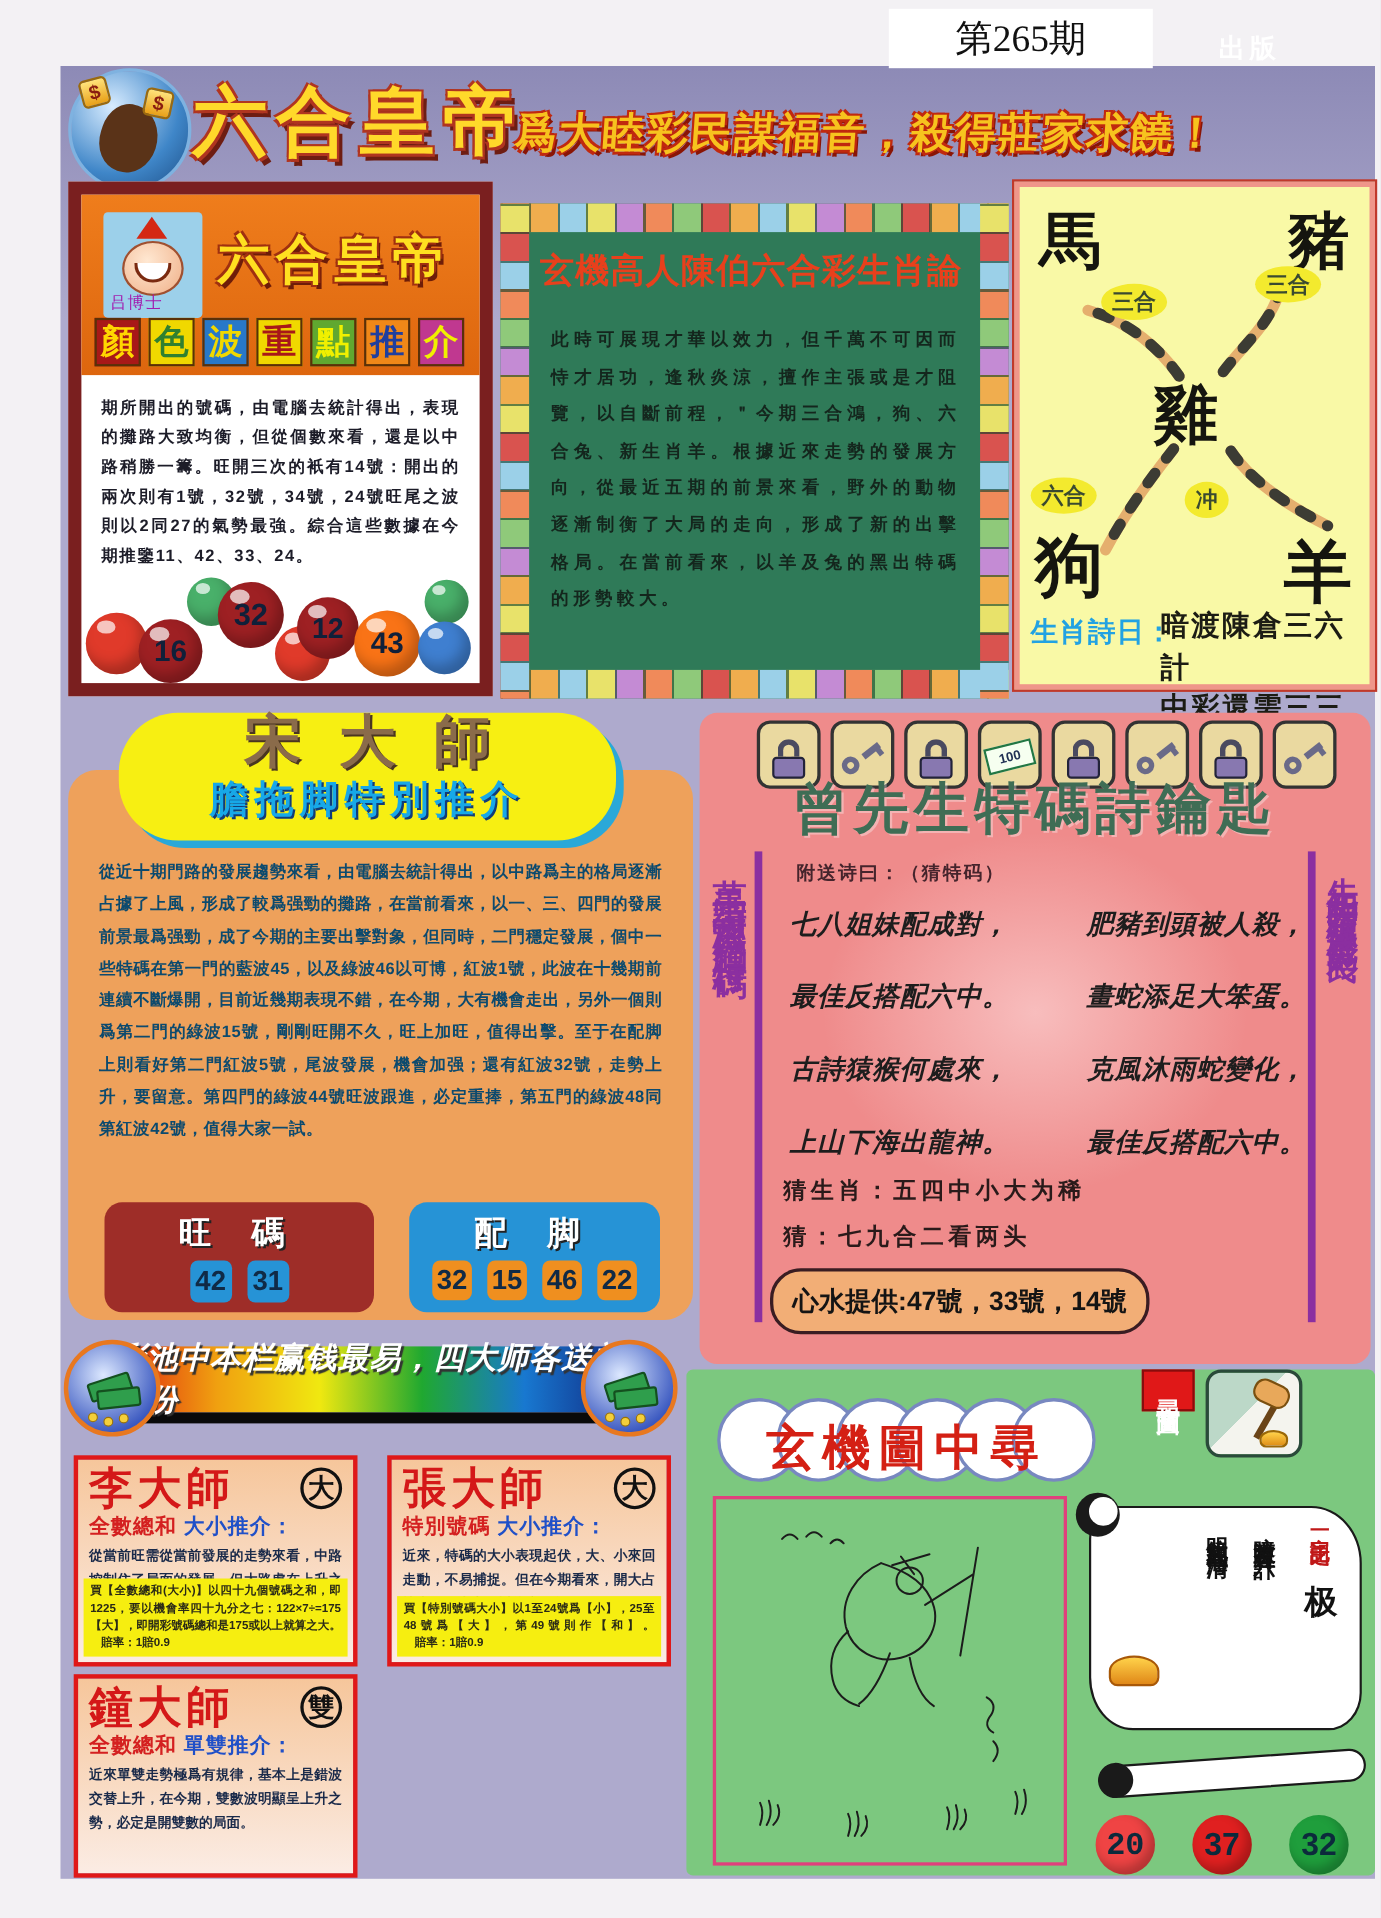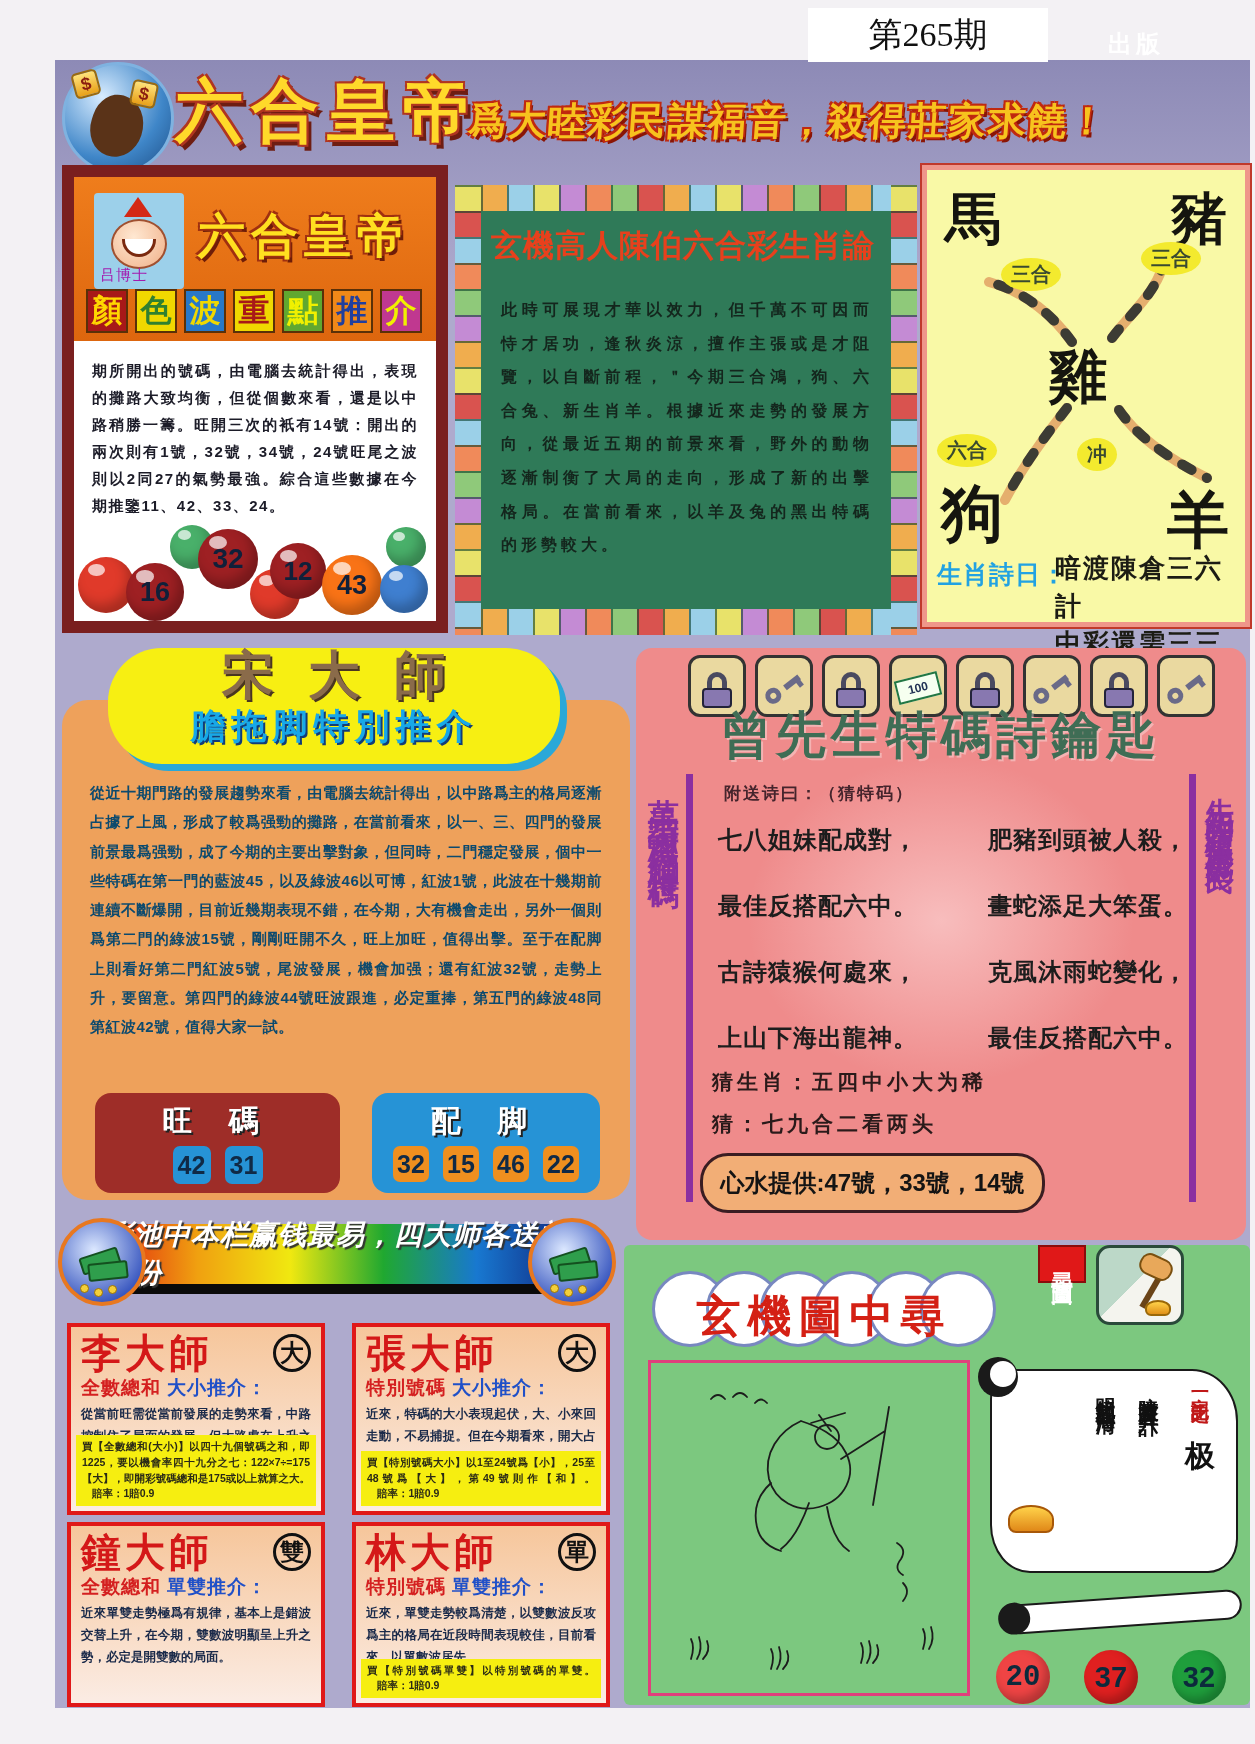--- a/index.html
+++ b/index.html
@@ -120,21 +120,21 @@
     font-size:12px; font-weight:900; color:#235; }
   .zeng-title { position:absolute; left:0; top:34px; width:100%; text-align:center; font-size:50px;
     font-weight:900; color:#3f6d55; letter-spacing:5px; text-shadow:2px 2px 0 rgba(255,255,255,.35);margin-top:20px; }
   .zeng-vert { position:absolute; writing-mode:vertical-rl; font-weight:900; color:#8b2fa0; }
   .zv-left  { left:6px;  top:126px; font-size:31px; letter-spacing:8px; }
   .zv-right { right:6px; top:126px; font-size:29px; letter-spacing:7px; }
   .zv-bar { position:absolute; top:126px; width:7px; height:428px; background:#8b2fa0; }
   .zvb-left { left:50px; } .zvb-right { right:50px; }
   .zeng-intro { position:absolute; left:76px; top:134px; font-size:17px; font-weight:800; color:#45242c; letter-spacing:2px;margin-left:12px; }
   .zeng-col { position:absolute; top:176px; width:250px; font-size:24px; font-weight:900; color:#1d1d1d; }
-  .zeng-col div { margin-bottom:34px; letter-spacing:1px; }
+  .zeng-col div { margin-bottom:34px; letter-spacing:1px;font-style:italic; }
   .zc-l { left:82px; } .zc-r { left:352px; }
   .zeng-guess1 { position:absolute; left:76px; top:420px; font-size:21px; font-weight:800; color:#2a1a1a; letter-spacing:4px; font-family:"Liberation Serif",serif; }
   .zeng-guess2 { position:absolute; left:76px; top:462px; font-size:21px; font-weight:800; color:#2a1a1a; letter-spacing:4px; font-family:"Liberation Serif",serif; }
   .zeng-tip { position:absolute; left:64px; top:505px; width:345px; height:60px; background:#f2ae76;
     border:3px solid #3a1d22; border-radius:28px; display:flex; align-items:center; justify-content:center;
     font-size:24px; font-weight:900; color:#141414; }
 
   
   .banner { position:absolute; left:62px; top:1218px; width:550px; height:92px; }
   .banner-bar { position:absolute; left:42px; top:6px; width:466px; height:70px;
@@ -439,29 +439,20 @@
     <div class="master-note"><span>買【特別號碼大小】以1至24號爲【小】，25至48號爲【大】，第49號則作【和】。</span><span class="odds">賠率：1賠0.9</span></div>
   </div>
   <div class="master m3">
     <div class="master-head">
       <span class="master-name">鐘大師</span>
       <span class="master-badge">雙</span>
     </div>
     <div class="master-sub"><span class="sr">全數總和</span><span class="sb">單雙推介：</span></div>
     <div class="master-body">近來單雙走勢極爲有規律，基本上是錯波交替上升，在今期，雙數波明顯呈上升之勢，必定是開雙數的局面。</div>
   </div>
-  <div class="master m4">
-    <div class="master-head">
-      <span class="master-name">林大師</span>
-      <span class="master-badge">單</span>
-    </div>
-    <div class="master-sub"><span class="sr">特別號碼</span><span class="sb">單雙推介：</span></div>
-    <div class="master-body">近來，單雙走勢較爲清楚，以雙數波反攻爲主的格局在近段時間表現較佳，目前看來，以單數波居先。</div>
-    <div class="master-note"><span>買【特別號碼單雙】以特別號碼的單雙。</span><span class="odds">賠率：1賠0.9</span></div>
-  </div>
 
   <div class="mys-panel">
     <div class="cloud">
       <i></i>
         <i></i>
         <i></i>
         <i></i>
         <i></i>
         <i></i>
       <div class="cloud-text">玄機圖中尋</div>

